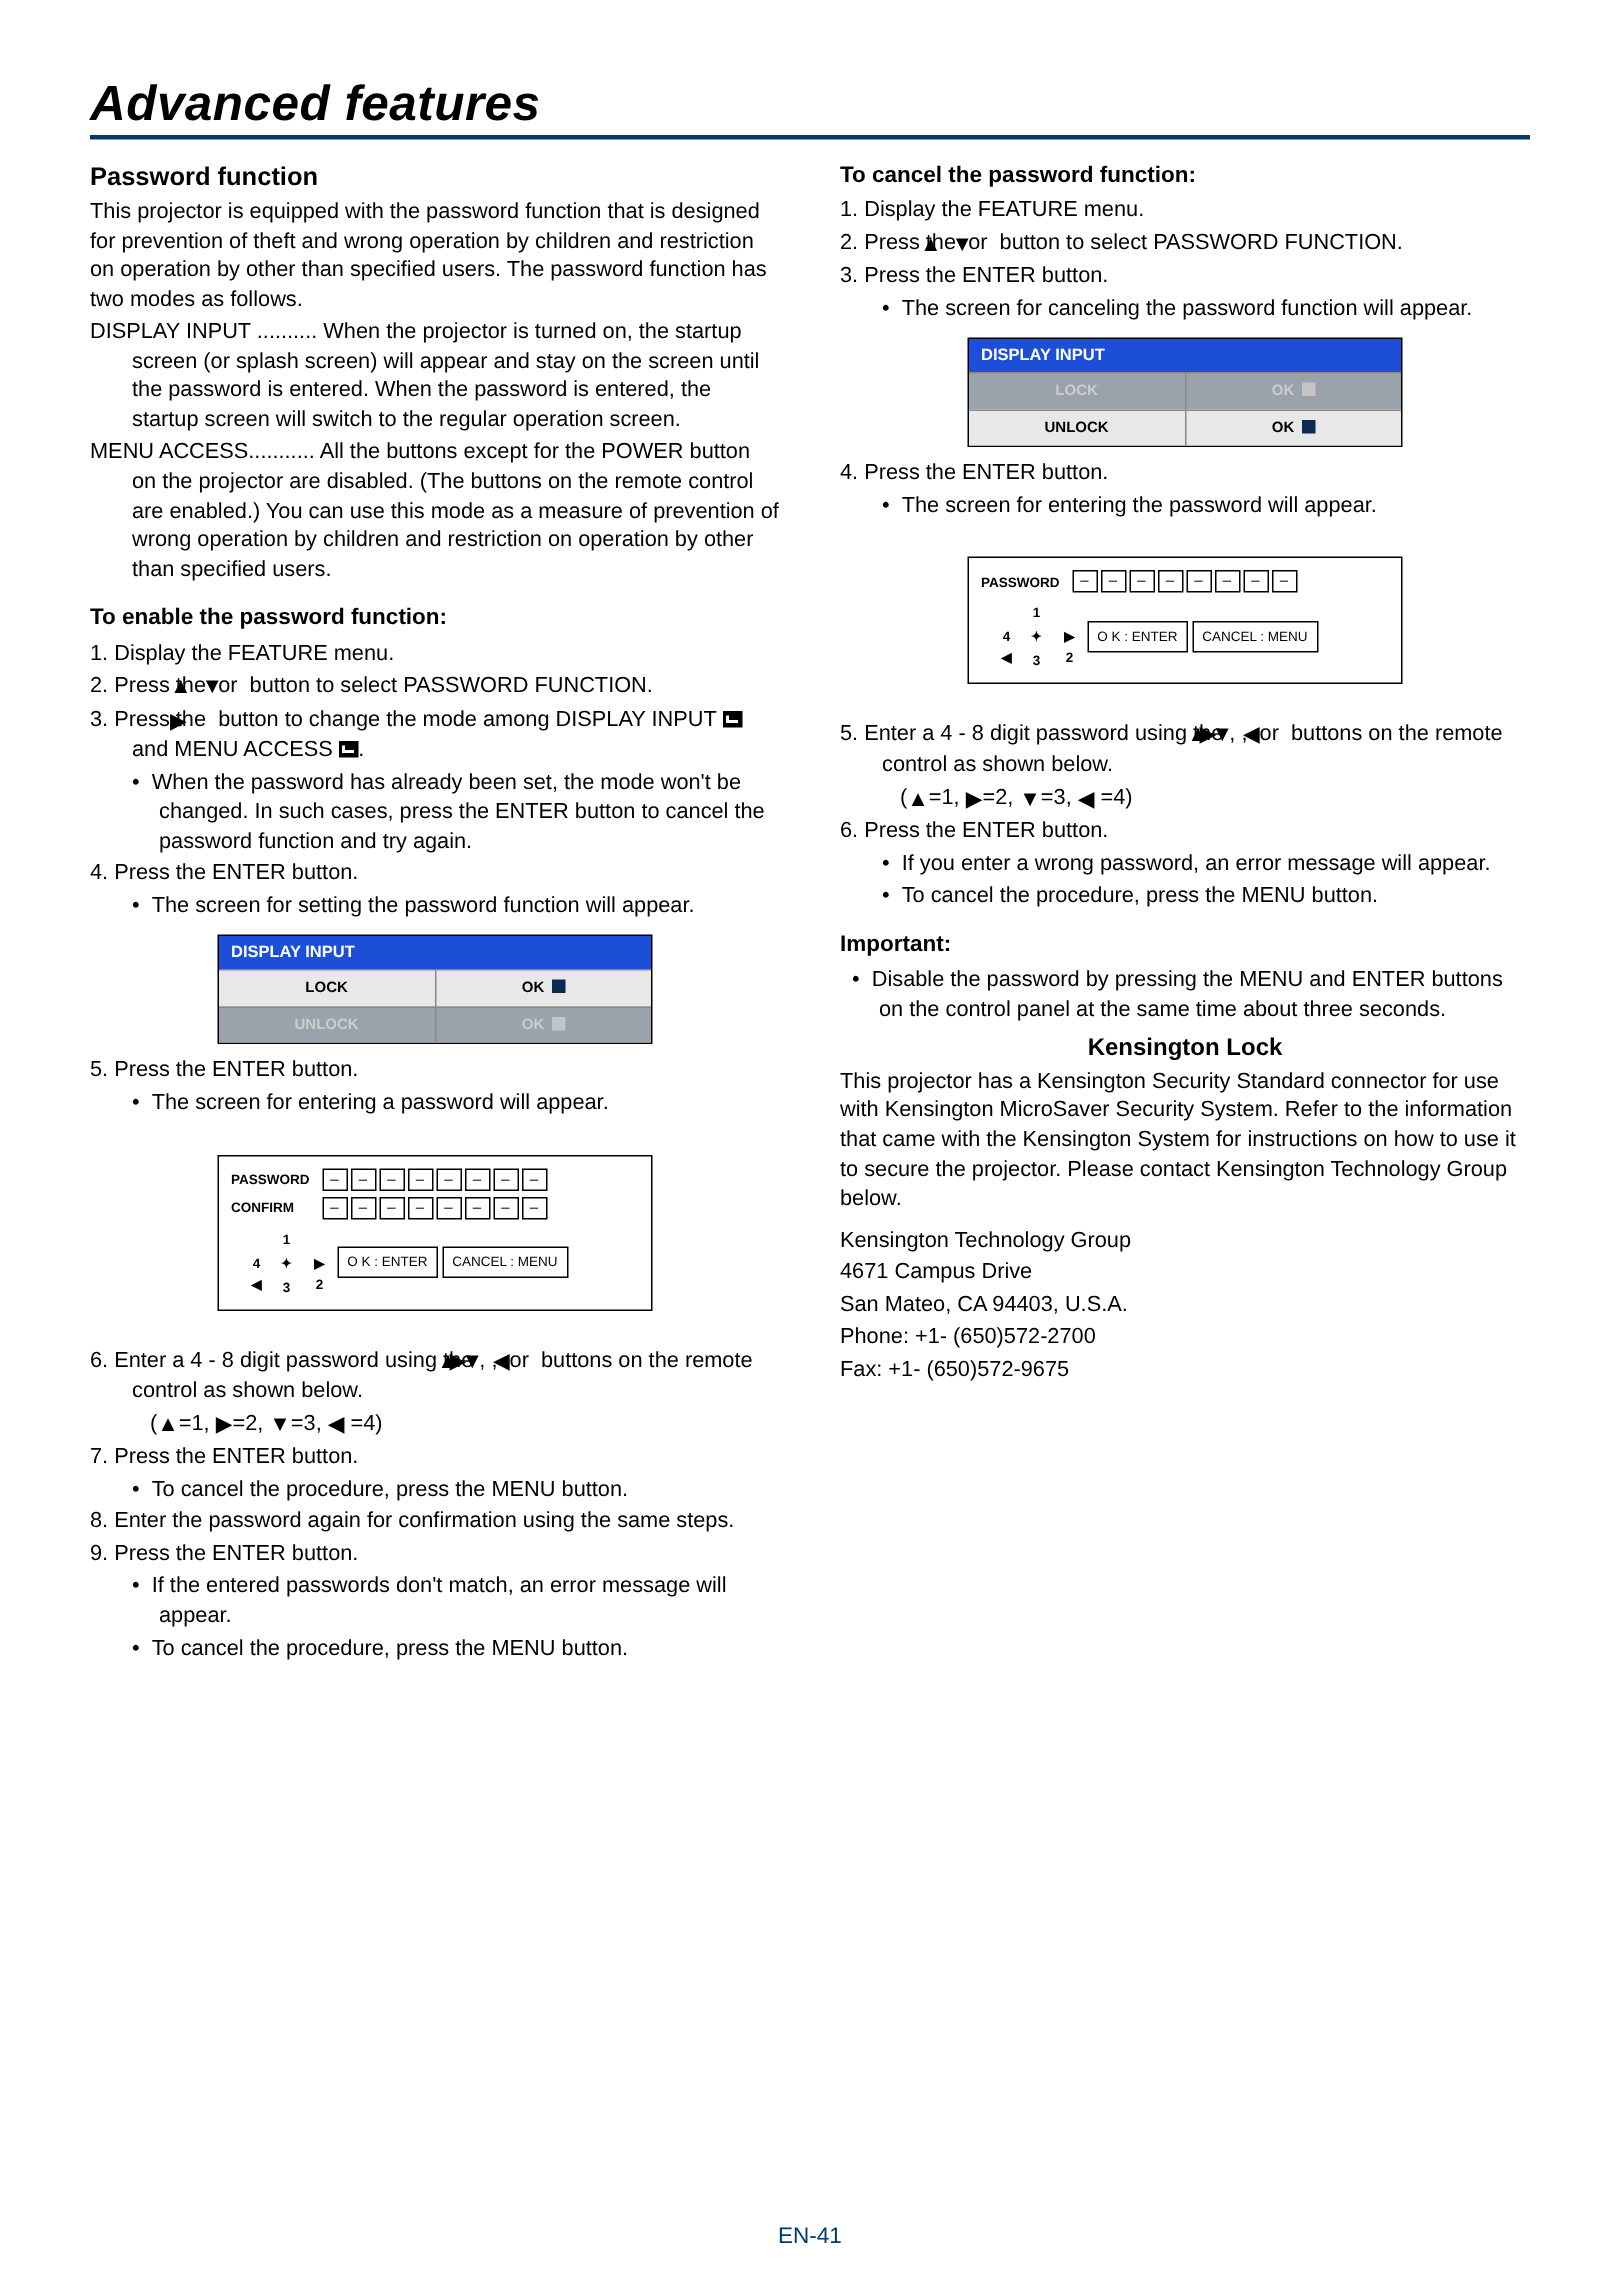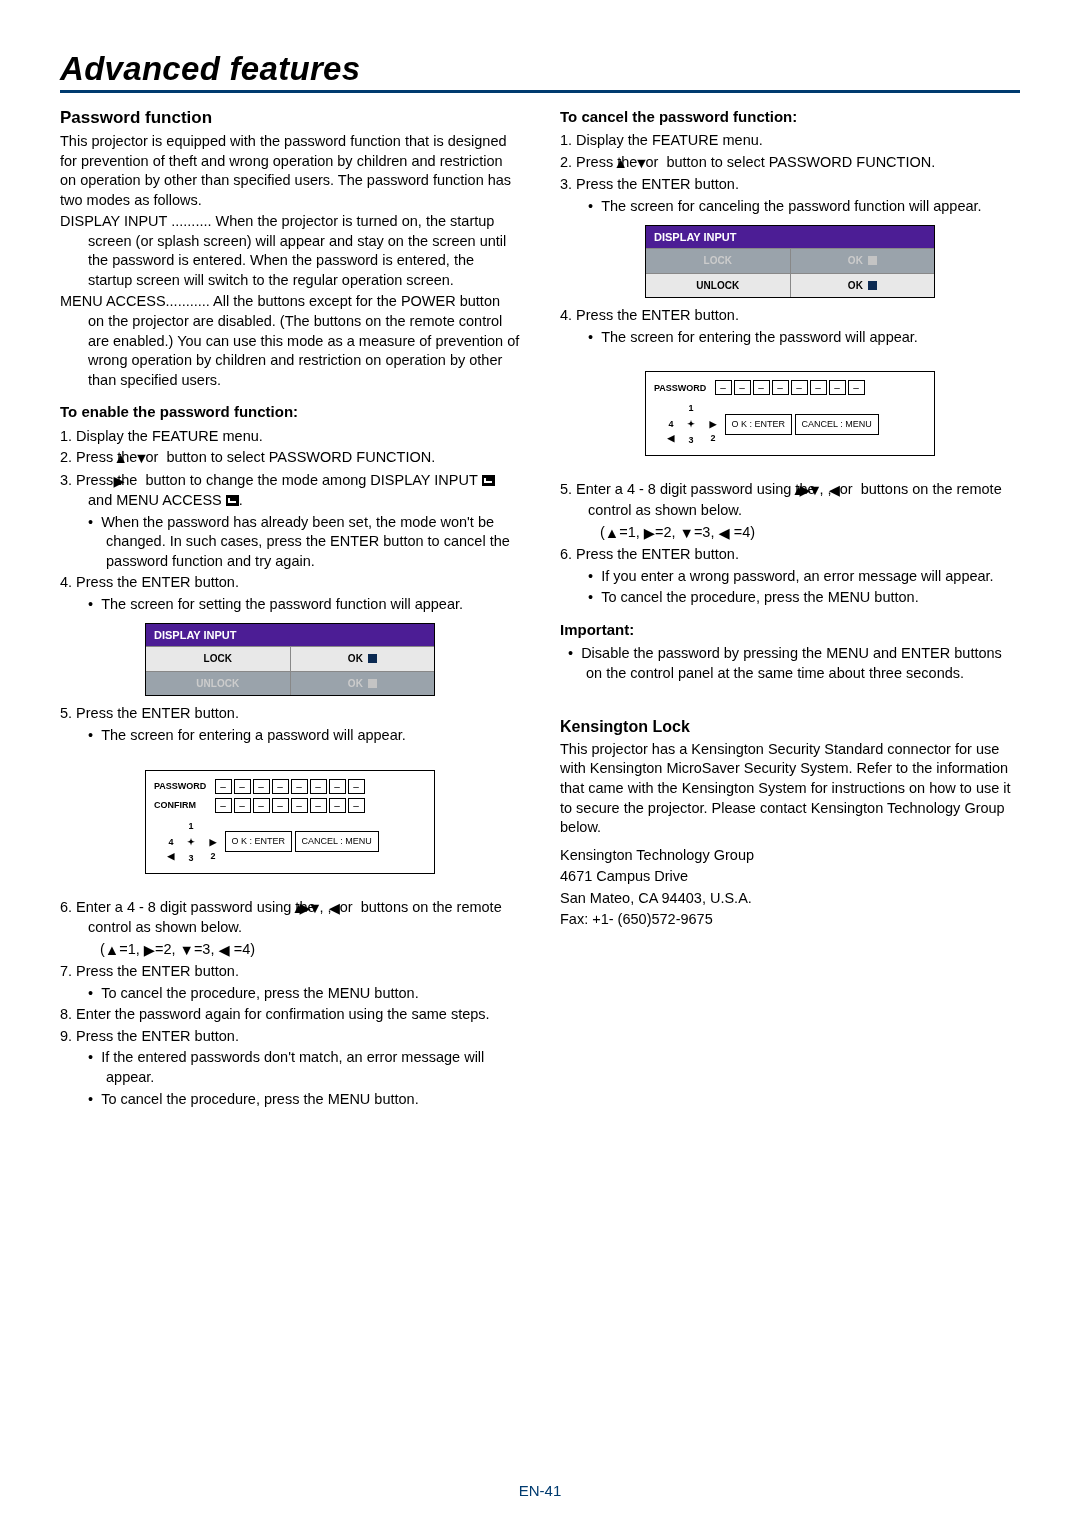--- a/index.html
+++ b/index.html
@@ -55,21 +55,21 @@
   .enter-glyph::after {
     content:""; position:absolute; left:2px; top:3px; width:6px; height:3px;
     border-left:2px solid #fff; border-bottom:2px solid #fff;
   }
   .osd {
     width: 290px;
     margin: 8px auto 8px auto;
     border: 1px solid #000;
   }
   .osd-header {
-    background:#4c1d95; color:#fff; font-size:11px; font-weight:bold;
+    background:#1d4ed8; color:#fff; font-size:11px; font-weight:bold;
     padding:4px 8px;
   }
   .osd-row { display:flex; }
   .osd-cell {
     flex:1; font-size:10px; font-weight:bold; text-align:center; padding:5px 0;
     border-top:1px solid #888;
   }
   .osd-row .left { border-right:1px solid #888; }
   .osd-row.light { background:#e8e8e8; color:#000; }
   .osd-row.dark  { background:#9aa3ab; color:#ccc; }
@@ -275,23 +275,24 @@
       <ol class="sub">
         <li>•&nbsp;&nbsp;<span>If you enter a wrong password, an error message will appear.</span></li>
         <li>•&nbsp;&nbsp;<span>To cancel the procedure, press the MENU button.</span></li>
       </ol>
 
       <div class="h4">Important:</div>
       <ol class="sub" style="margin-left:-20px;">
         <li>•&nbsp;&nbsp;<span>Disable the password by pressing the MENU and ENTER buttons on the control panel at the same time about three seconds.</span></li>
       </ol>
 
-      <div class="h3" style="font-size:16px; margin-top:33px;">Kensington Lock</div>
+      <div class="h3" style="font-size:16px; margin-top:5px;text-align:center;">Kensington Lock</div>
       <p>This projector has a Kensington Security Standard connector for use with Kensington MicroSaver Security System. Refer to the information that came with the Kensington System for instructions on how to use it to secure the projector. Please contact Kensington Technology Group below.</p>
       <p style="margin-top:8px;">Kensington Technology Group</p>
       <p>4671 Campus Drive</p>
       <p>San Mateo, CA 94403, U.S.A.</p>
+      <p>Phone: +1- (650)572-2700</p>
       <p>Fax: +1- (650)572-9675</p>
     </div>
   </div>
 
   <div class="pagefoot">EN-41</div>
 </div>
 
 </body></html>

